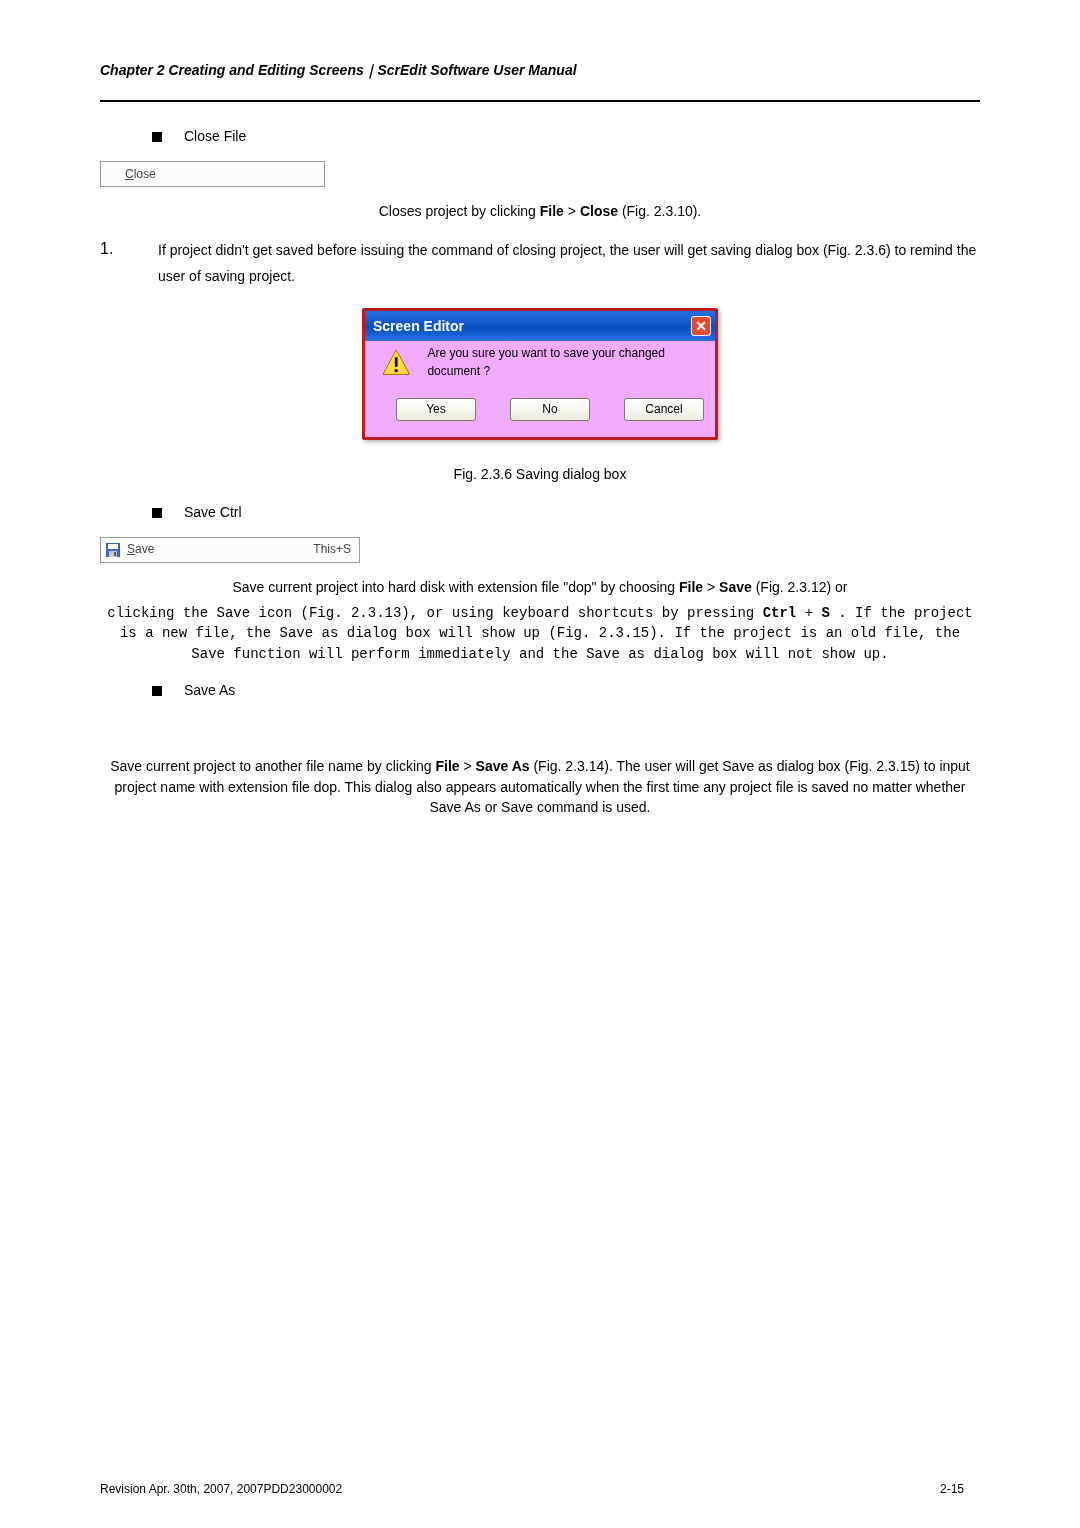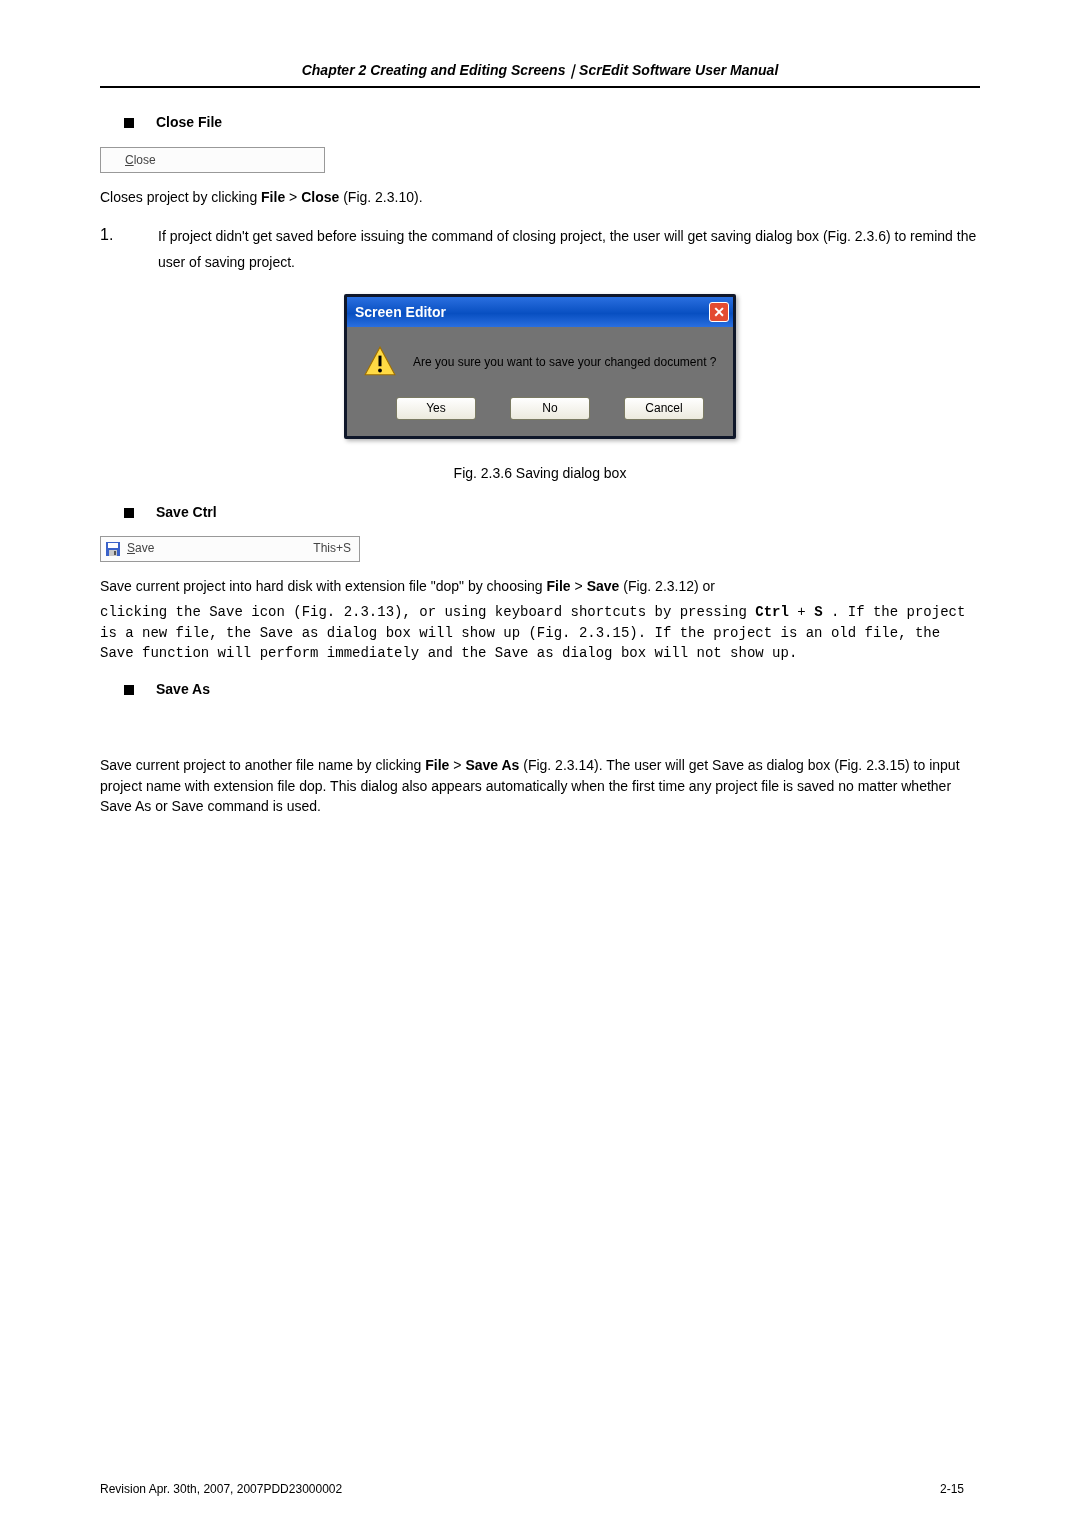--- a/index.html
+++ b/index.html
@@ -9,28 +9,28 @@
     color: #000;
     background: #fff;
     margin: 0;
     padding: 60px 100px 40px 100px;
     width: 1080px;
     line-height: 1.45;
   }
   .header-line {
     font-style: italic;
     font-weight: bold;
-    text-align: center;
+    text-align: left;
     border-bottom: 2px solid #000;
-    padding-bottom: 6px;
+    padding-bottom: 20px;
     margin-bottom: 24px;
   }
   .section-heading {
-    font-weight: bold;
-    margin: 10px 0 14px 16px;
+    font-weight: normal;
+    margin: 10px 0 14px 44px;
     padding-left: 8px;
   }
   .bullet-row {
     display: flex;
     align-items: baseline;
     gap: 22px;
   }
   .bullet-square {
     width: 10px;
     height: 10px;
@@ -61,38 +61,38 @@
     gap: 6px;
     padding: 0 8px 0 4px;
     background: #fcfcfc;
     margin: 0 0 14px 0;
   }
   .menu-save .spacer { flex: 1; }
   .floppy-icon {
     width: 16px; height: 16px;
     display: inline-block;
   }
-  p.body { margin: 8px 0 16px 0; }
+  p.body { margin: 8px 0 16px 0; text-align: center; }
   .num-list {
     display: flex;
     gap: 18px;
     margin: 6px 0 18px 0;
   }
   .num-list .num { font-size: 16px; min-width: 14px; }
   .num-list .txt { flex: 1; line-height: 1.9; margin-left: 26px; }
   .dialog-wrap {
     display: flex;
     justify-content: center;
     margin: 10px 0 16px 0;
   }
   .dialog {
-    width: 392px;
-    border: 3px solid #0f172a;
+    width: 356px;
+    border: 3px solid #b91c1c;
     border-radius: 2px;
-    background: #737373;
+    background: #f0abfc;
     font-family: Tahoma, sans-serif;
     font-size: 12px;
     box-shadow: 2px 2px 4px rgba(0,0,0,0.3);
   }
   .dialog .titlebar {
     background: linear-gradient(to bottom, #2a6fe0 0%, #084fc1 55%, #2a6fe0 100%);
     color: #fff;
     font-weight: bold;
     font-size: 14px;
     padding: 5px 4px 5px 8px;
@@ -109,21 +109,21 @@
     color: #fff;
     font-weight: bold;
     font-size: 14px;
     line-height: 18px;
     text-align: center;
   }
   .dialog .content {
     display: flex;
     align-items: center;
     gap: 16px;
-    padding: 18px 16px 10px 16px;
+    padding: 4px 16px 10px 16px;
   }
   .warn-icon {
     width: 34px;
     height: 34px;
   }
   .dialog .buttons {
     display: flex;
     justify-content: center;
     gap: 14px;
     padding: 8px 0 16px 0;

